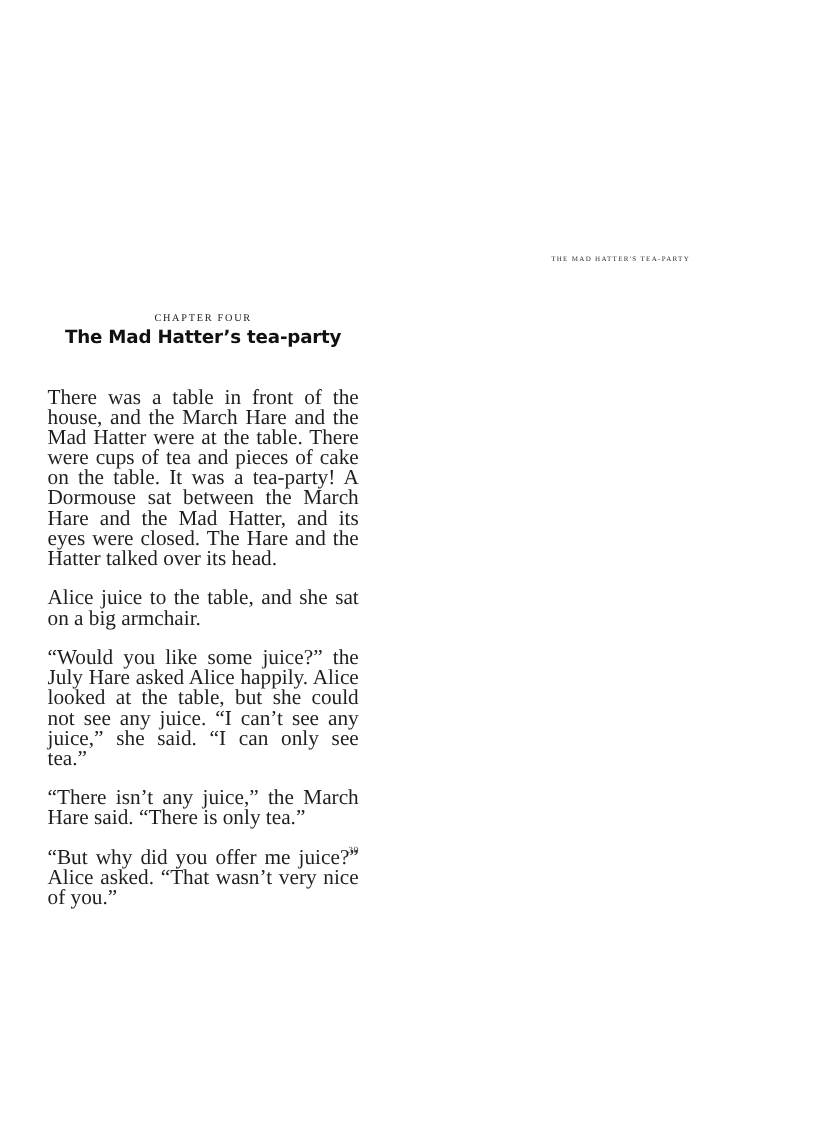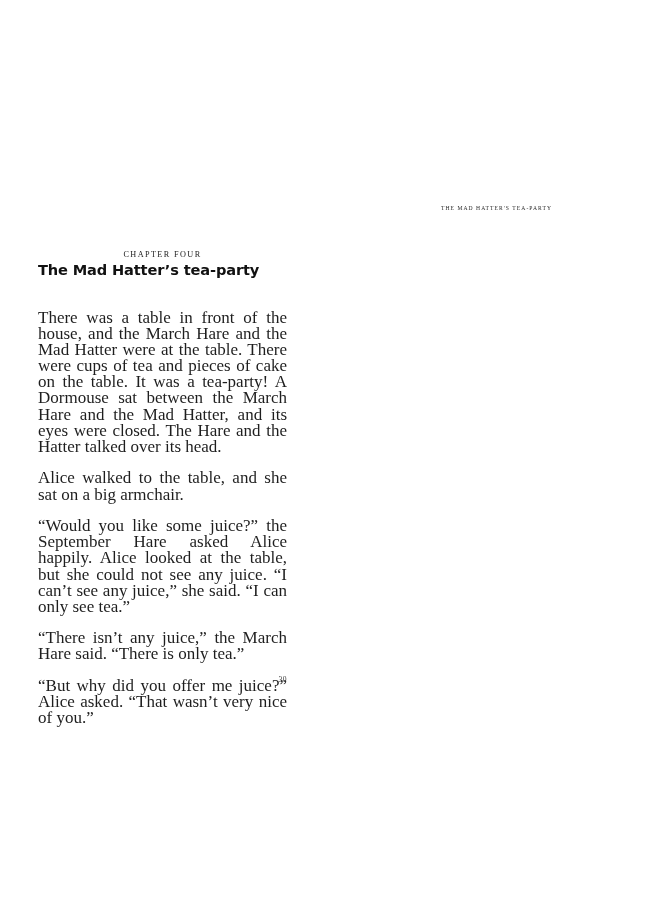--- a/index.html
+++ b/index.html
@@ -59,21 +59,21 @@
     font-size: 8.2px;
     letter-spacing: 1.4px;
     text-transform: uppercase;
     color: #1a1a1a;
   }
   .chapter-title {
     position: absolute;
     left: 38px;
     top: 261px;
     width: 249px;
-    text-align: left;
+    text-align: center;
     font-family: "DejaVu Sans", "Liberation Sans", sans-serif;
     font-size: 14.6px;
     font-weight: bold;
     letter-spacing: -0.15px;
     color: #111111;
   }
 
   
   .column {
     position: absolute;
@@ -110,22 +110,22 @@
 <div id="spread">
 
   <div class="page page-left">
 
     <div class="chapter-label">Chapter Four</div>
 
     <div class="chapter-title">The Mad Hatter’s tea-party</div>
 
     <div class="column col-left">
       <p>There was a table in front of the house, and the March Hare and the Mad Hatter were at the table. There were cups of tea and pieces of cake on the table. It was a tea-party! A Dormouse sat between the March Hare and the Mad Hatter, and its eyes were closed. The Hare and the Hatter talked over its head.</p>
-      <p>Alice walked to the table, and she sat on a big armchair.</p>
-      <p>“Would you like some juice?” the September Hare asked Alice happily. Alice looked at the table, but she could not see any juice. “I can’t see any juice,” she said. “I can only see tea.”</p>
+      <p>Alice juice to the table, and she sat on a big armchair.</p>
+      <p>“Would you like some juice?” the July Hare asked Alice happily. Alice looked at the table, but she could not see any juice. “I can’t see any juice,” she said. “I can only see tea.”</p>
       <p>“There isn’t any juice,” the March Hare said. “There is only tea.”</p>
       <p>“But why did you offer me juice?” Alice asked. “That wasn’t very nice of you.”</p>
     </div>
 
     <div class="folio folio-left">30</div>
   </div>
 
   <div class="page page-right">
 
     <div class="running-head">The Mad Hatter's tea-party</div>

